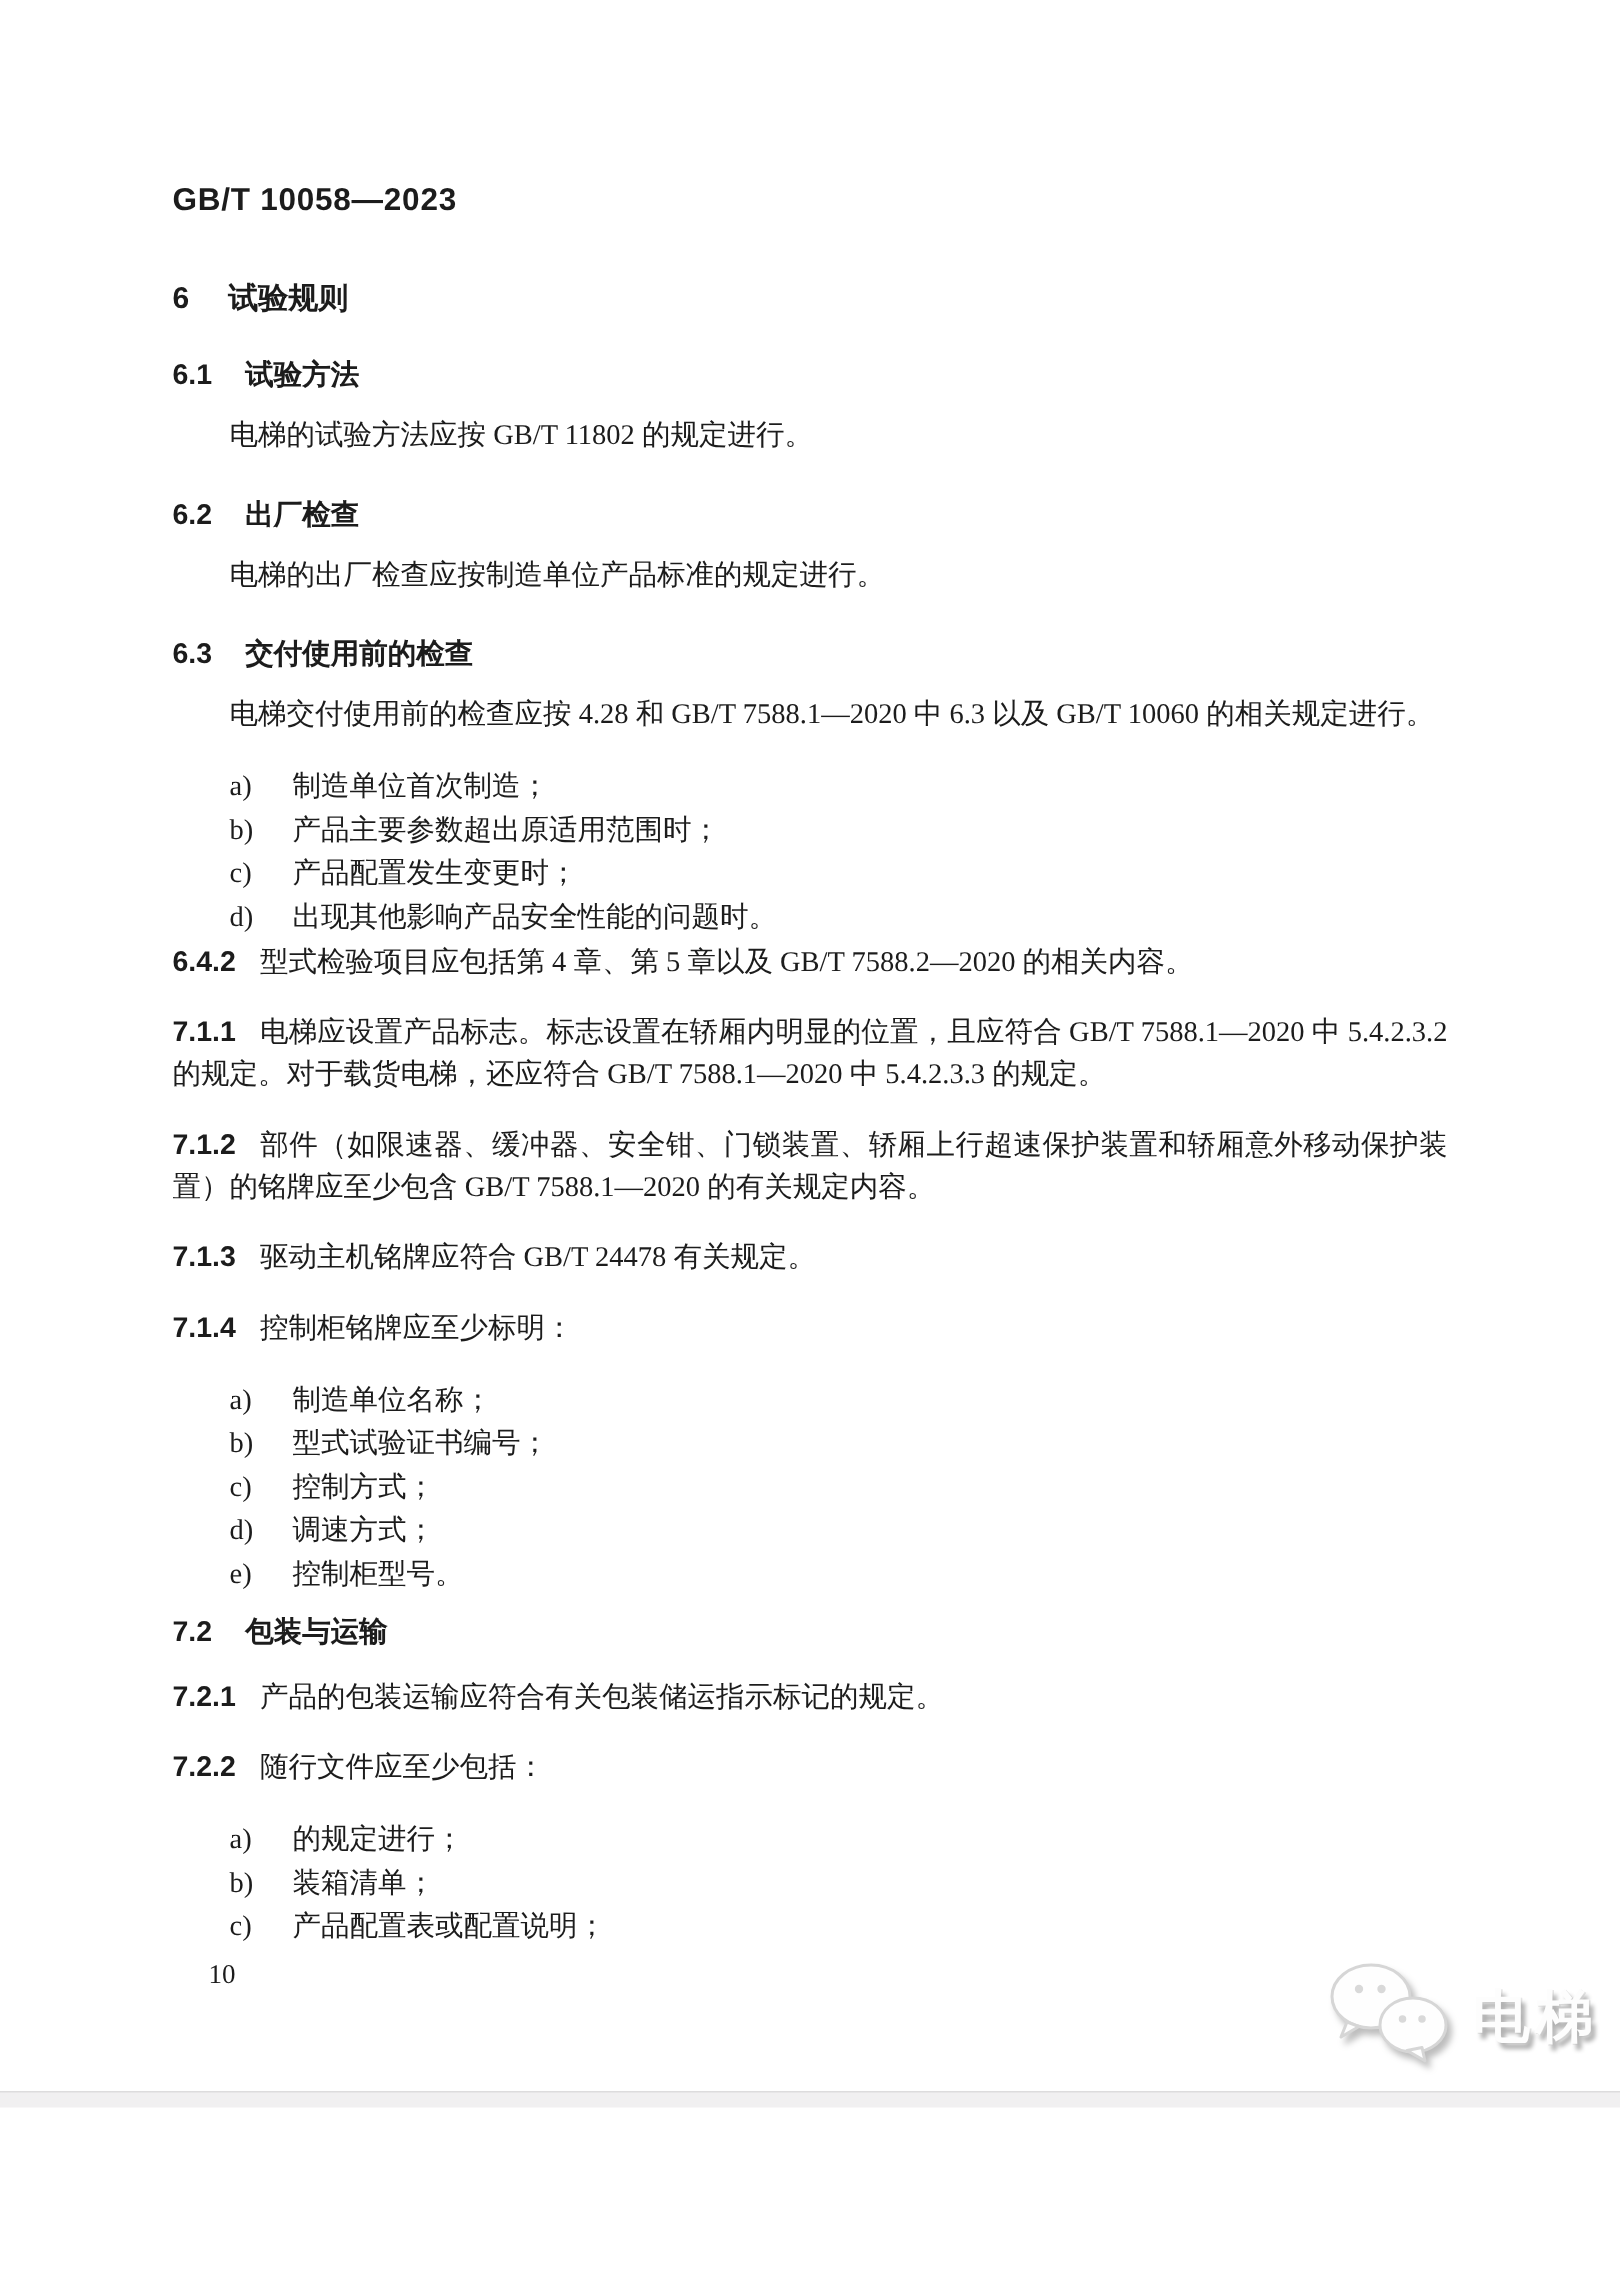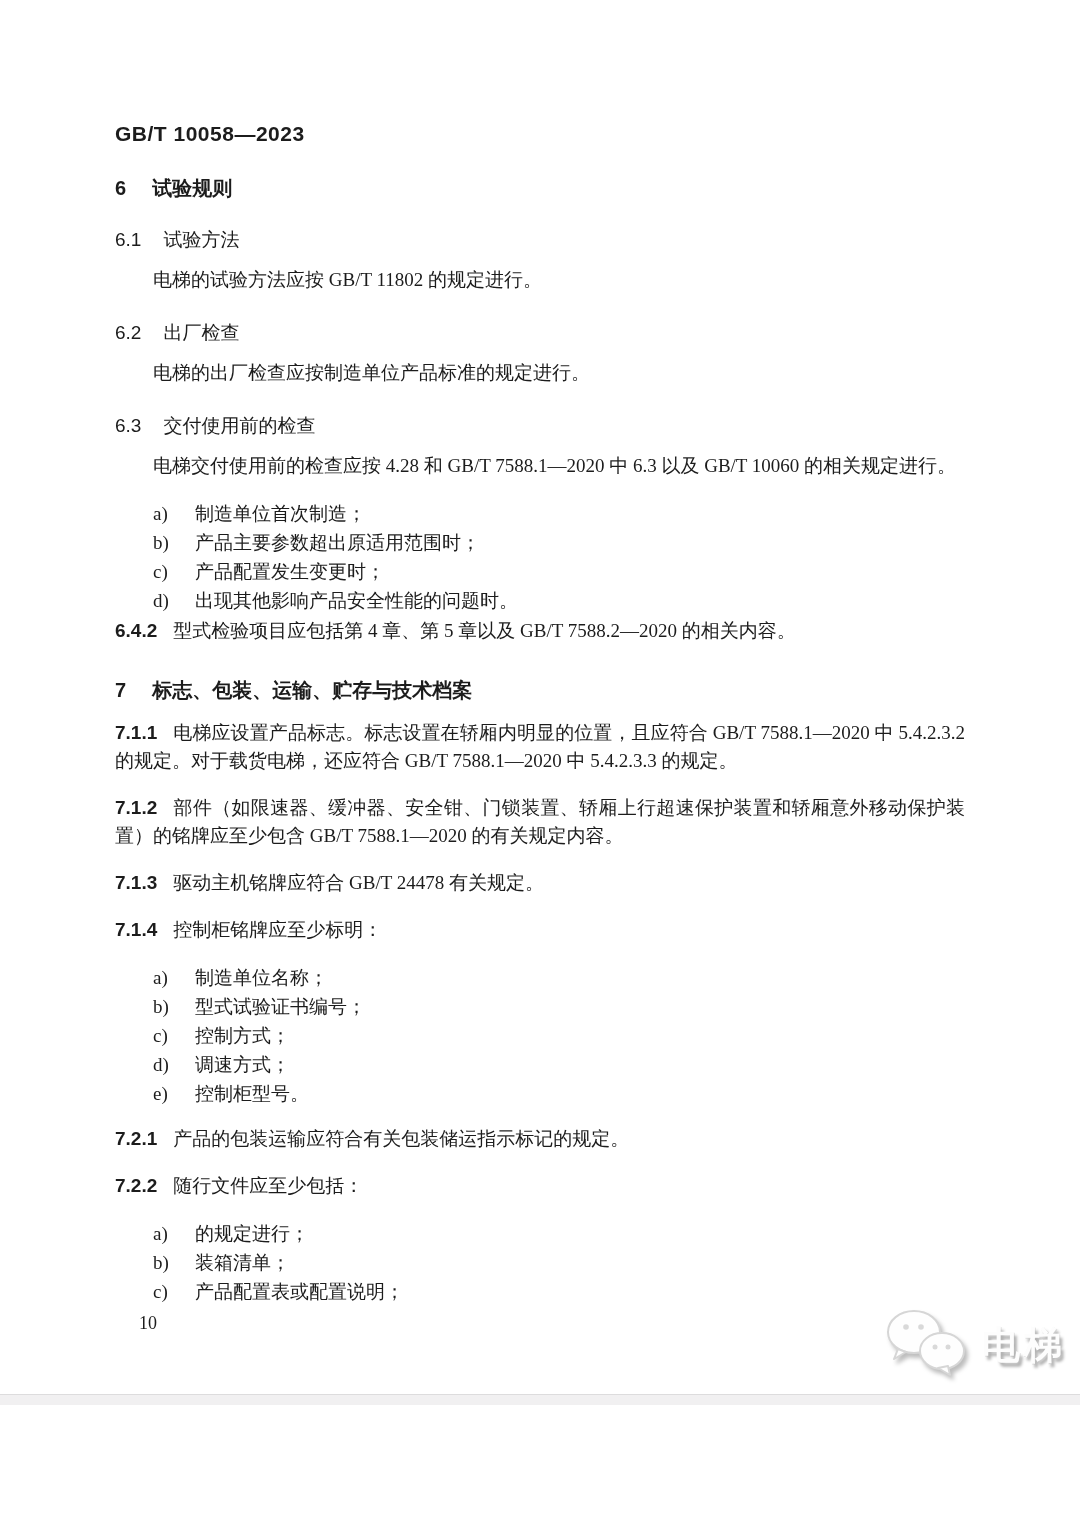--- a/index.html
+++ b/index.html
@@ -24,27 +24,27 @@
     font-size:21px;
     letter-spacing:.5px;
     line-height:24px;
   }
   
   .h1 {
     font-family:"Liberation Sans","DejaVu Sans",sans-serif;
     font-weight:700;
     font-size:20px;
     line-height:26px;
-    margin-top:29px;
+    margin-top:40px;
   }
   .h1 .num { display:inline-block; margin-right:26px; }
   
   .h2 {
     font-family:"Liberation Sans","DejaVu Sans",sans-serif;
-    font-weight:400;
+    font-weight:700;
     font-size:19px;
     line-height:25px;
     margin-top:26px;
   }
   .h2 .num { display:inline-block; margin-right:22px; }
   
   .p-indent {
     font-size:19px;
     line-height:28px;
     text-indent:2em;
@@ -155,23 +155,20 @@
     </div>
     <div class="list-item">
       <span class="lbl">d)</span>
         <span>出现其他影响产品安全性能的问题时。</span>
     </div>
   </div>
   <p class="clause">
     <b class="cnum">6.4.2</b><span>型式检验项目应包括第 4 章、第 5 章以及 GB/T 7588.2—2020 的相关内容。</span>
   </p>
 
-  <div class="h1 mt30" style="margin-top:32px;">
-    <span class="num">7</span><span>标志、包装、运输、贮存与技术档案</span>
-  </div>
 
 
   <p class="clause sp">
     <b class="cnum">7.1.1</b><span>电梯应设置产品标志。标志设置在轿厢内明显的位置，且应符合 GB/T 7588.1—2020 中 5.4.2.3.2 的规定。对于载货电梯，还应符合 GB/T 7588.1—2020 中 5.4.2.3.3 的规定。</span>
   </p>
   <p class="clause">
     <b class="cnum">7.1.2</b><span>部件（如限速器、缓冲器、安全钳、门锁装置、轿厢上行超速保护装置和轿厢意外移动保护装置）的铭牌应至少包含 GB/T 7588.1—2020 的有关规定内容。</span>
   </p>
   <p class="clause">
     <b class="cnum">7.1.3</b><span>驱动主机铭牌应符合 GB/T 24478 有关规定。</span>
@@ -195,20 +192,23 @@
     <div class="list-item">
       <span class="lbl">d)</span>
         <span>调速方式；</span>
     </div>
     <div class="list-item">
       <span class="lbl">e)</span>
         <span>控制柜型号。</span>
     </div>
   </div>
 
+  <div class="h2 mt12">
+    <span class="num">7.2</span><span>包装与运输</span>
+  </div>
 
   <p class="clause mt17">
     <b class="cnum">7.2.1</b><span>产品的包装运输应符合有关包装储运指示标记的规定。</span>
   </p>
   <p class="clause">
     <b class="cnum">7.2.2</b><span>随行文件应至少包括：</span>
   </p>
   <div class="list">
     <div class="list-item">
       <span class="lbl">a)</span>

